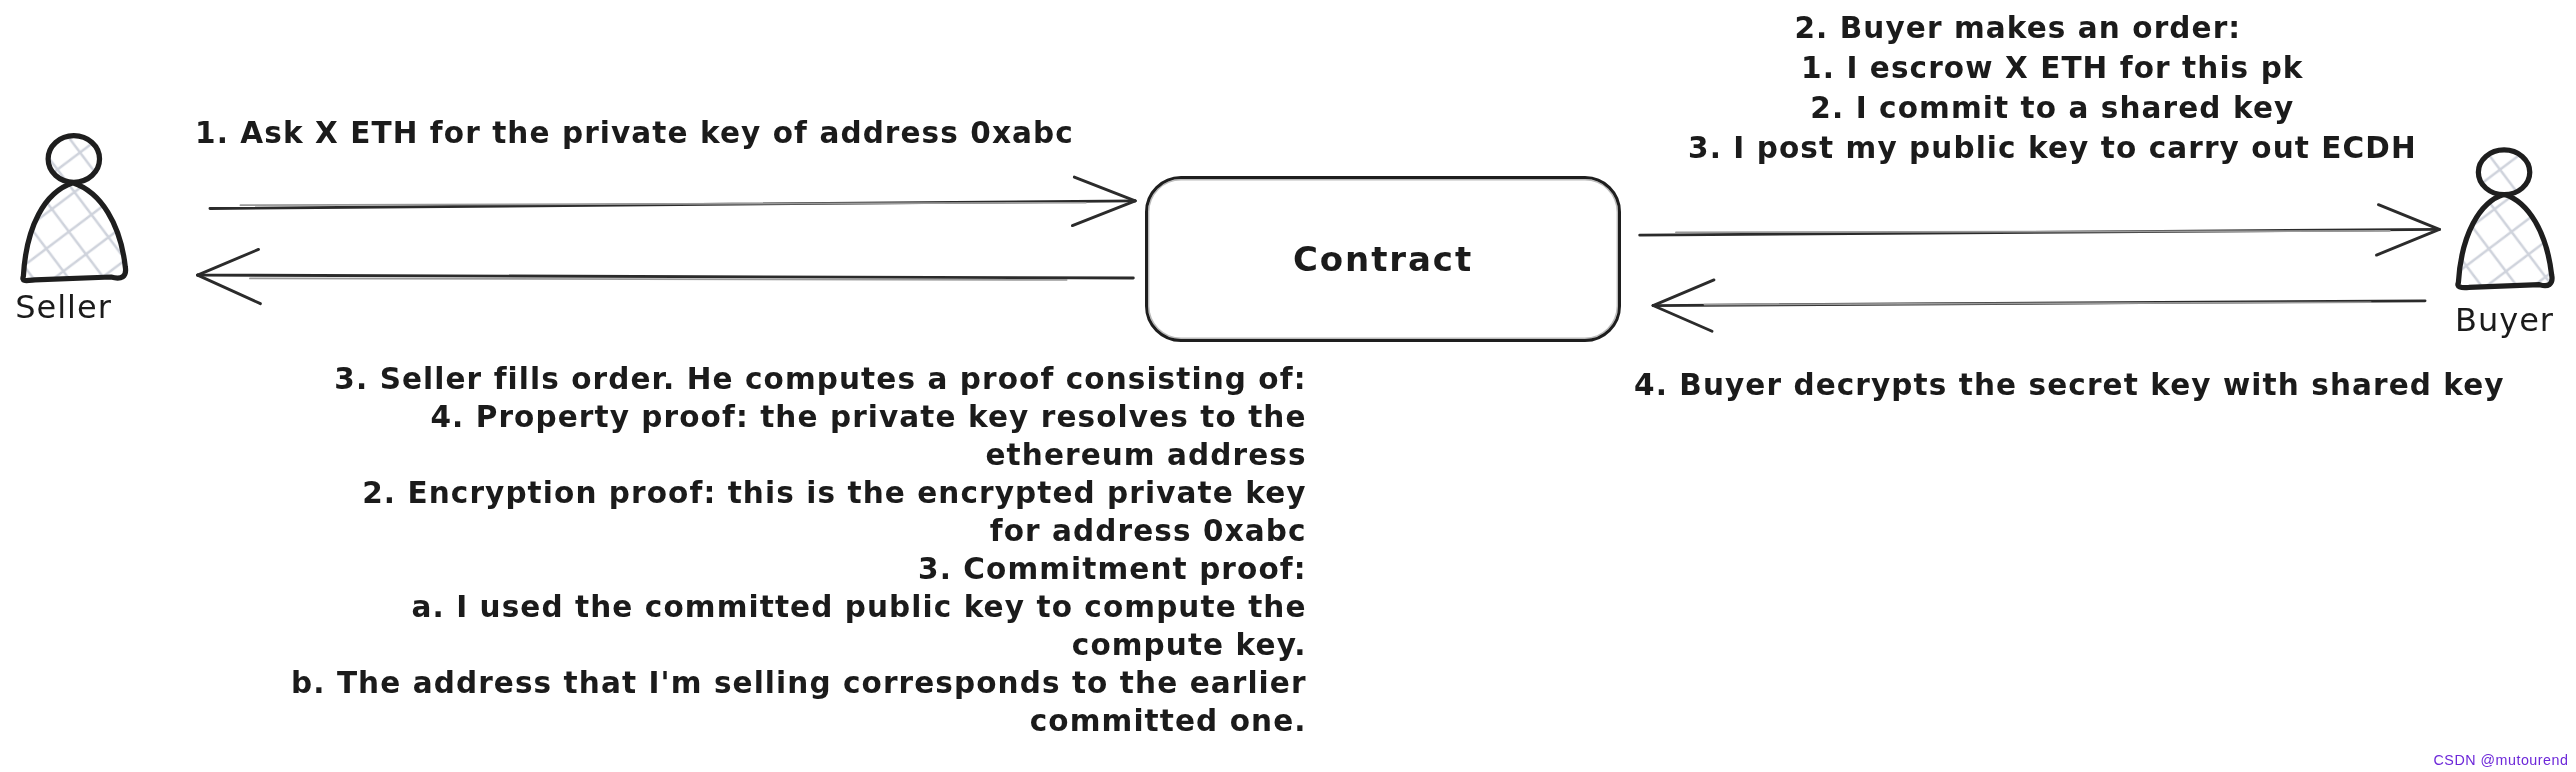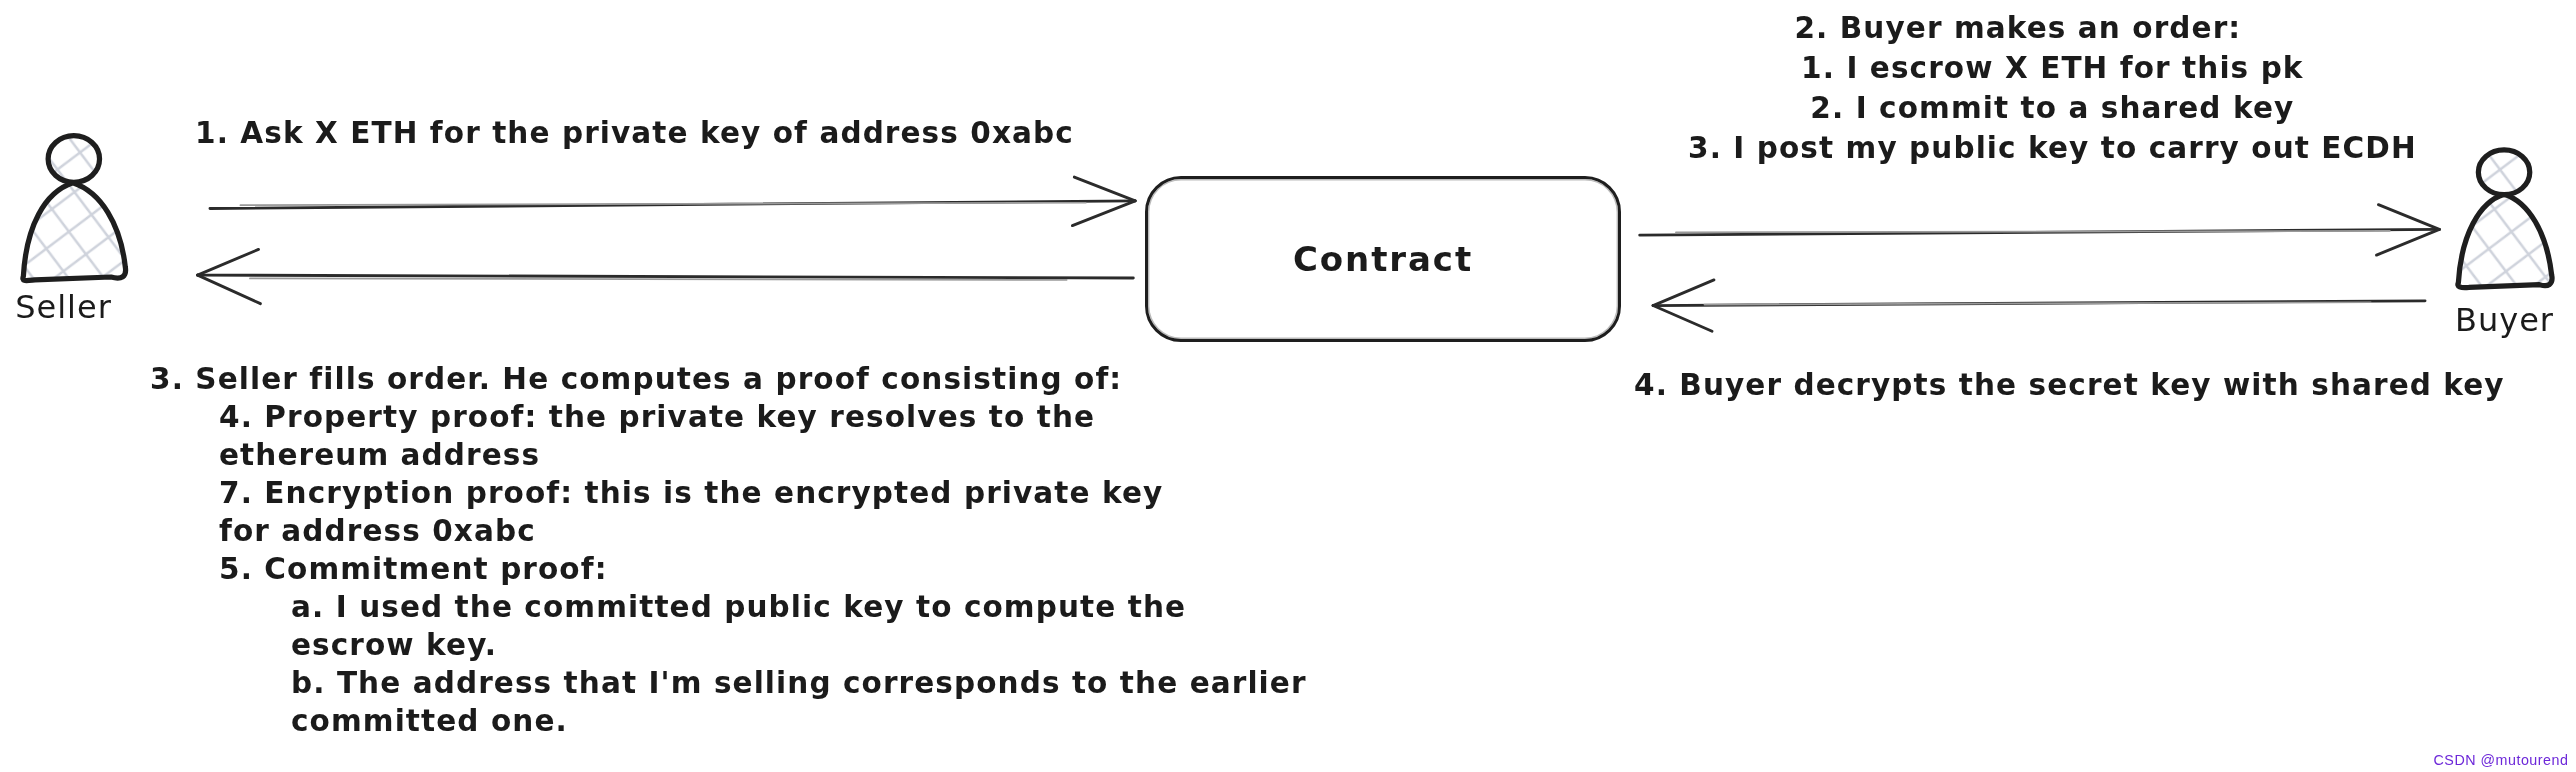--- a/index.html
+++ b/index.html
@@ -31,21 +31,21 @@
     font-size: 29.5px;
     white-space: nowrap;
   }
   .line-block .t-line {
     white-space: nowrap;
   }
   #msg1 { left: 195px; top: 116px; }
   #block2 { left: 1619px; top: 7.6px; }
   #block2 .t-line { height: 40px; line-height: 40px; text-align: center; }
   #block3 { left: 150px; top: 360px; }
-  #block3 .t-line { height: 38px; line-height: 38px; }
+  #block3 .t-line { height: 38px; line-height: 38px; text-align: right; }
   #msg4 { left: 1634px; top: 368px; }
   .ind0 { margin-left: 0; }
   .ind1 { margin-left: 69px; }
   .ind2 { margin-left: 141px; }
   #contract-box {
     position: absolute;
     left: 1137px; top: 176px;
     width: 470px; height: 160px;
     background: #ffffff;
     border: 3.3px solid #1e1e1e;
@@ -144,25 +144,25 @@
     <div class="t-line ind0">2. Buyer makes an order:</div>
     <div class="t-line ind1">1. I escrow X ETH for this pk</div>
     <div class="t-line ind1">2. I commit to a shared key</div>
     <div class="t-line ind1">3. I post my public key to carry out ECDH</div>
   </div>
 
   <div id="block3" class="annotation ink line-block">
     <div class="t-line ind0">3. Seller fills order. He computes a proof consisting of:</div>
     <div class="t-line ind1">4. Property proof: the private key resolves to the</div>
     <div class="t-line ind1">ethereum address</div>
-    <div class="t-line ind1">7. Encryption proof: this is the encrypted private key</div>
+    <div class="t-line ind1">2. Encryption proof: this is the encrypted private key</div>
     <div class="t-line ind1">for address 0xabc</div>
-    <div class="t-line ind1">5. Commitment proof:</div>
+    <div class="t-line ind1">3. Commitment proof:</div>
     <div class="t-line ind2">a. I used the committed public key to compute the</div>
-    <div class="t-line ind2">escrow key.</div>
+    <div class="t-line ind2">compute key.</div>
     <div class="t-line ind2">b. The address that I'm selling corresponds to the earlier</div>
     <div class="t-line ind2">committed one.</div>
   </div>
 
   <div id="msg4" class="annotation ink">4. Buyer decrypts the secret key with shared key</div>
 
   <div id="watermark">CSDN @mutourend</div>
 
 </div>
 

